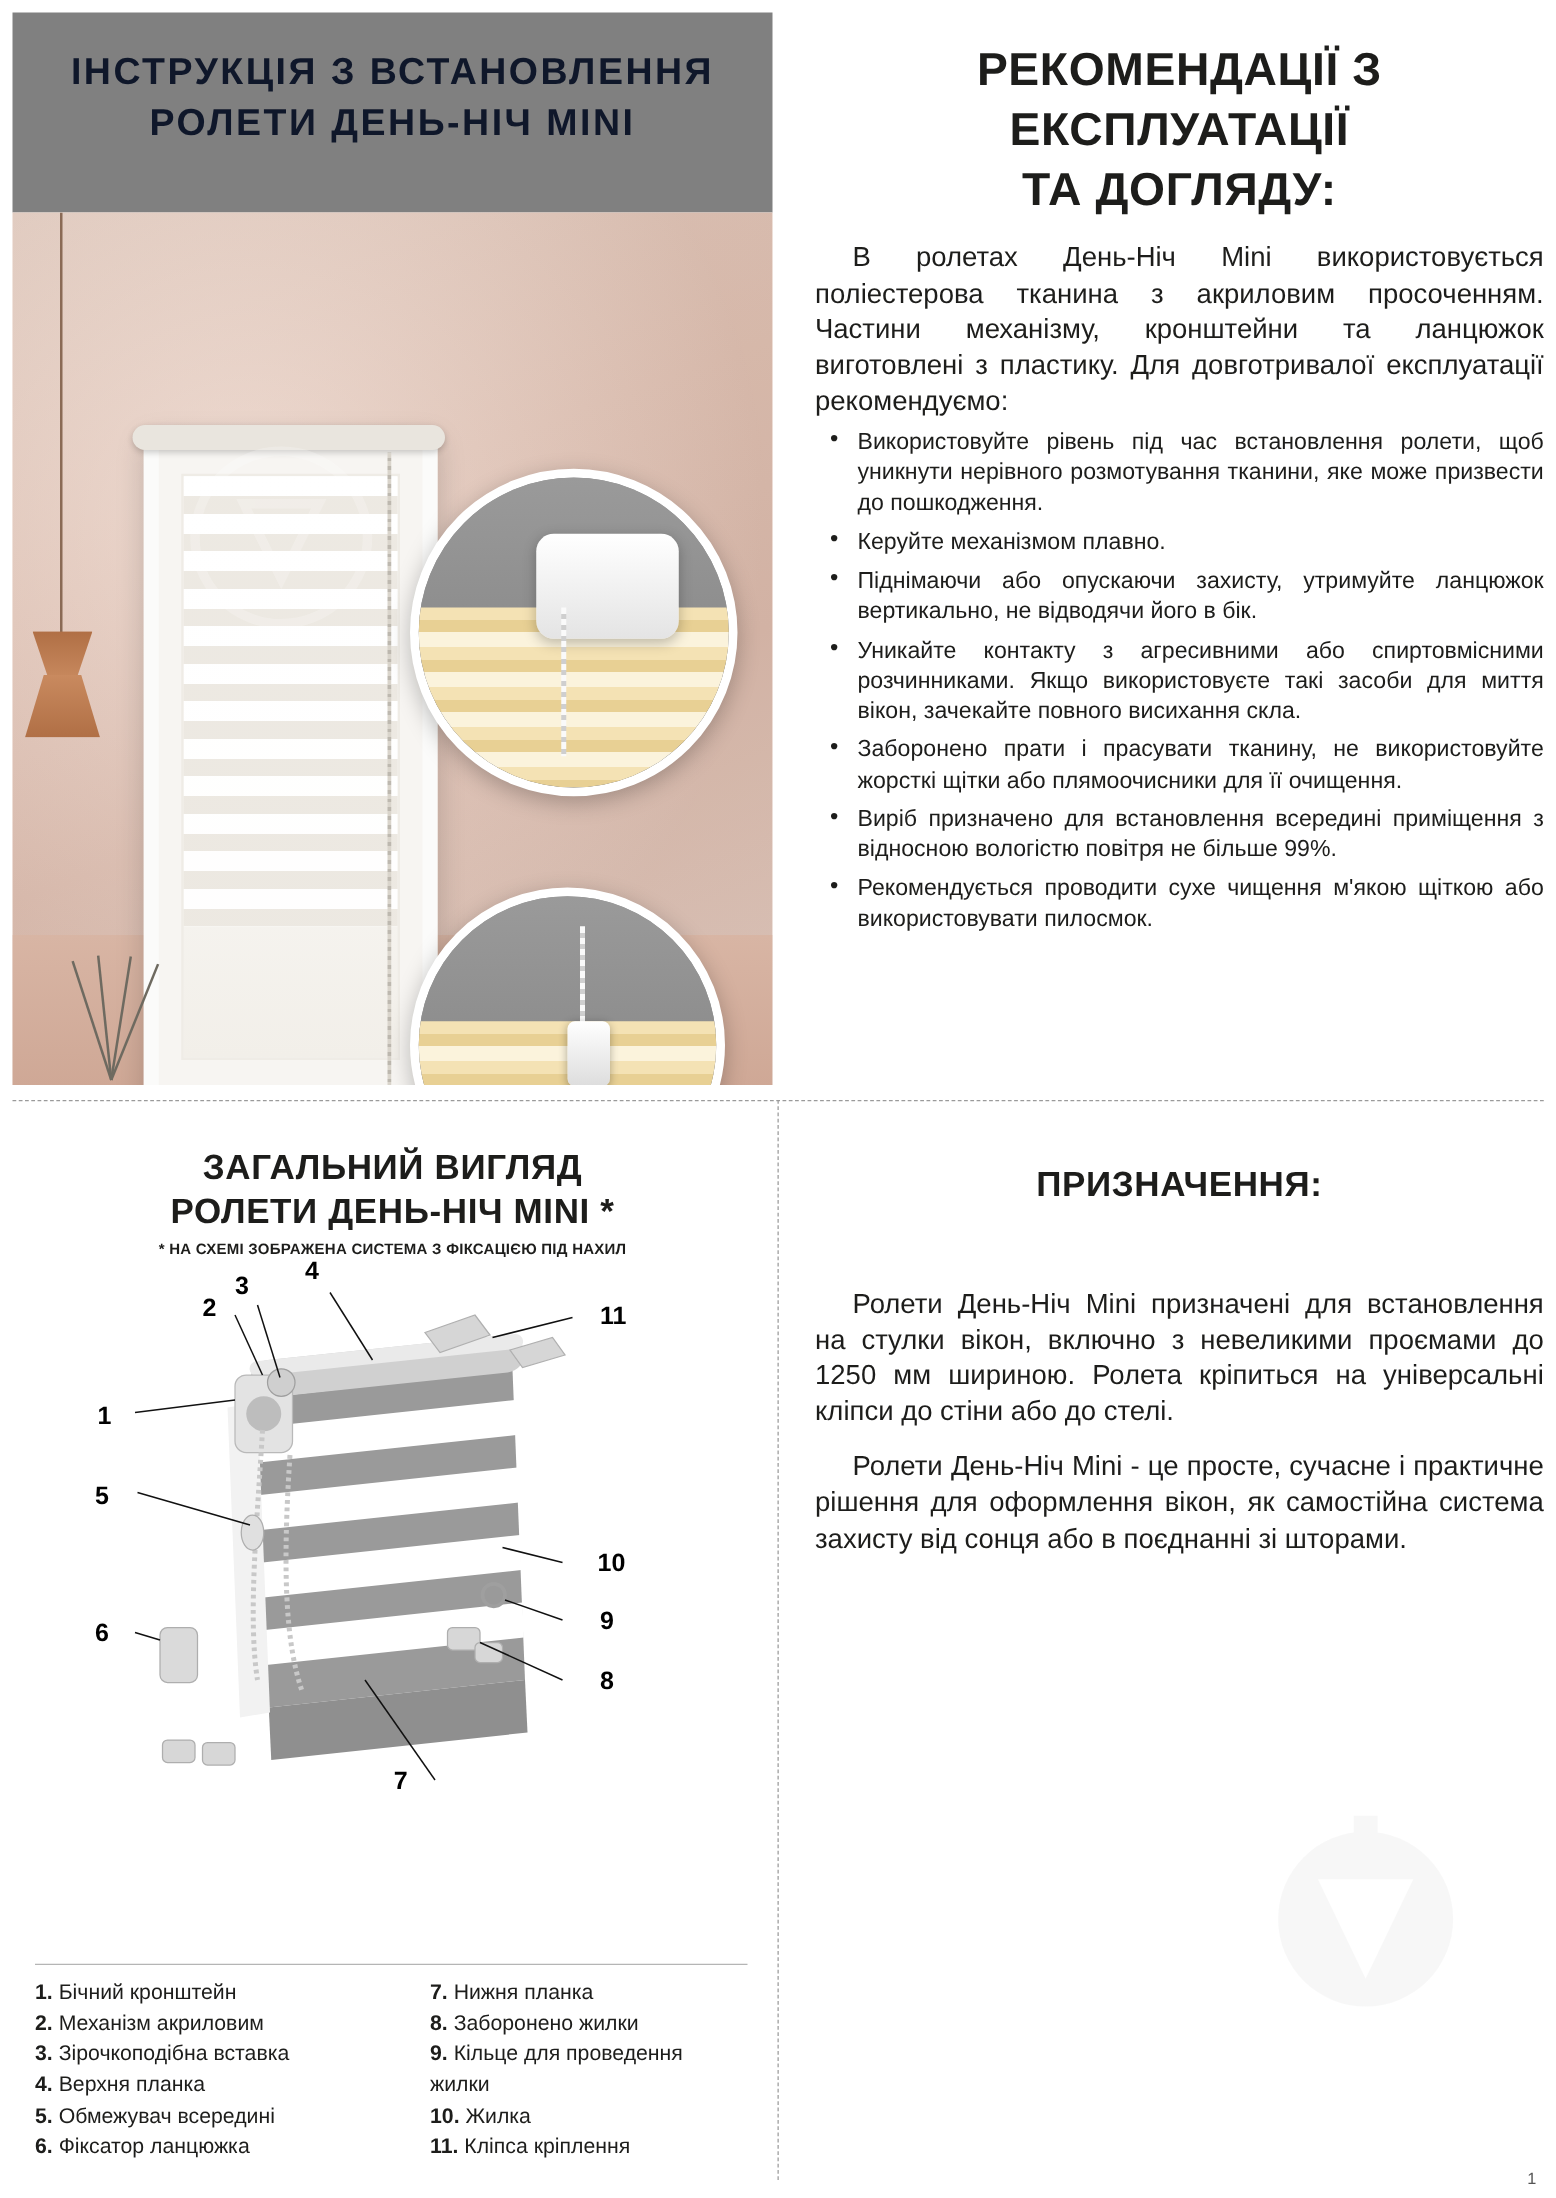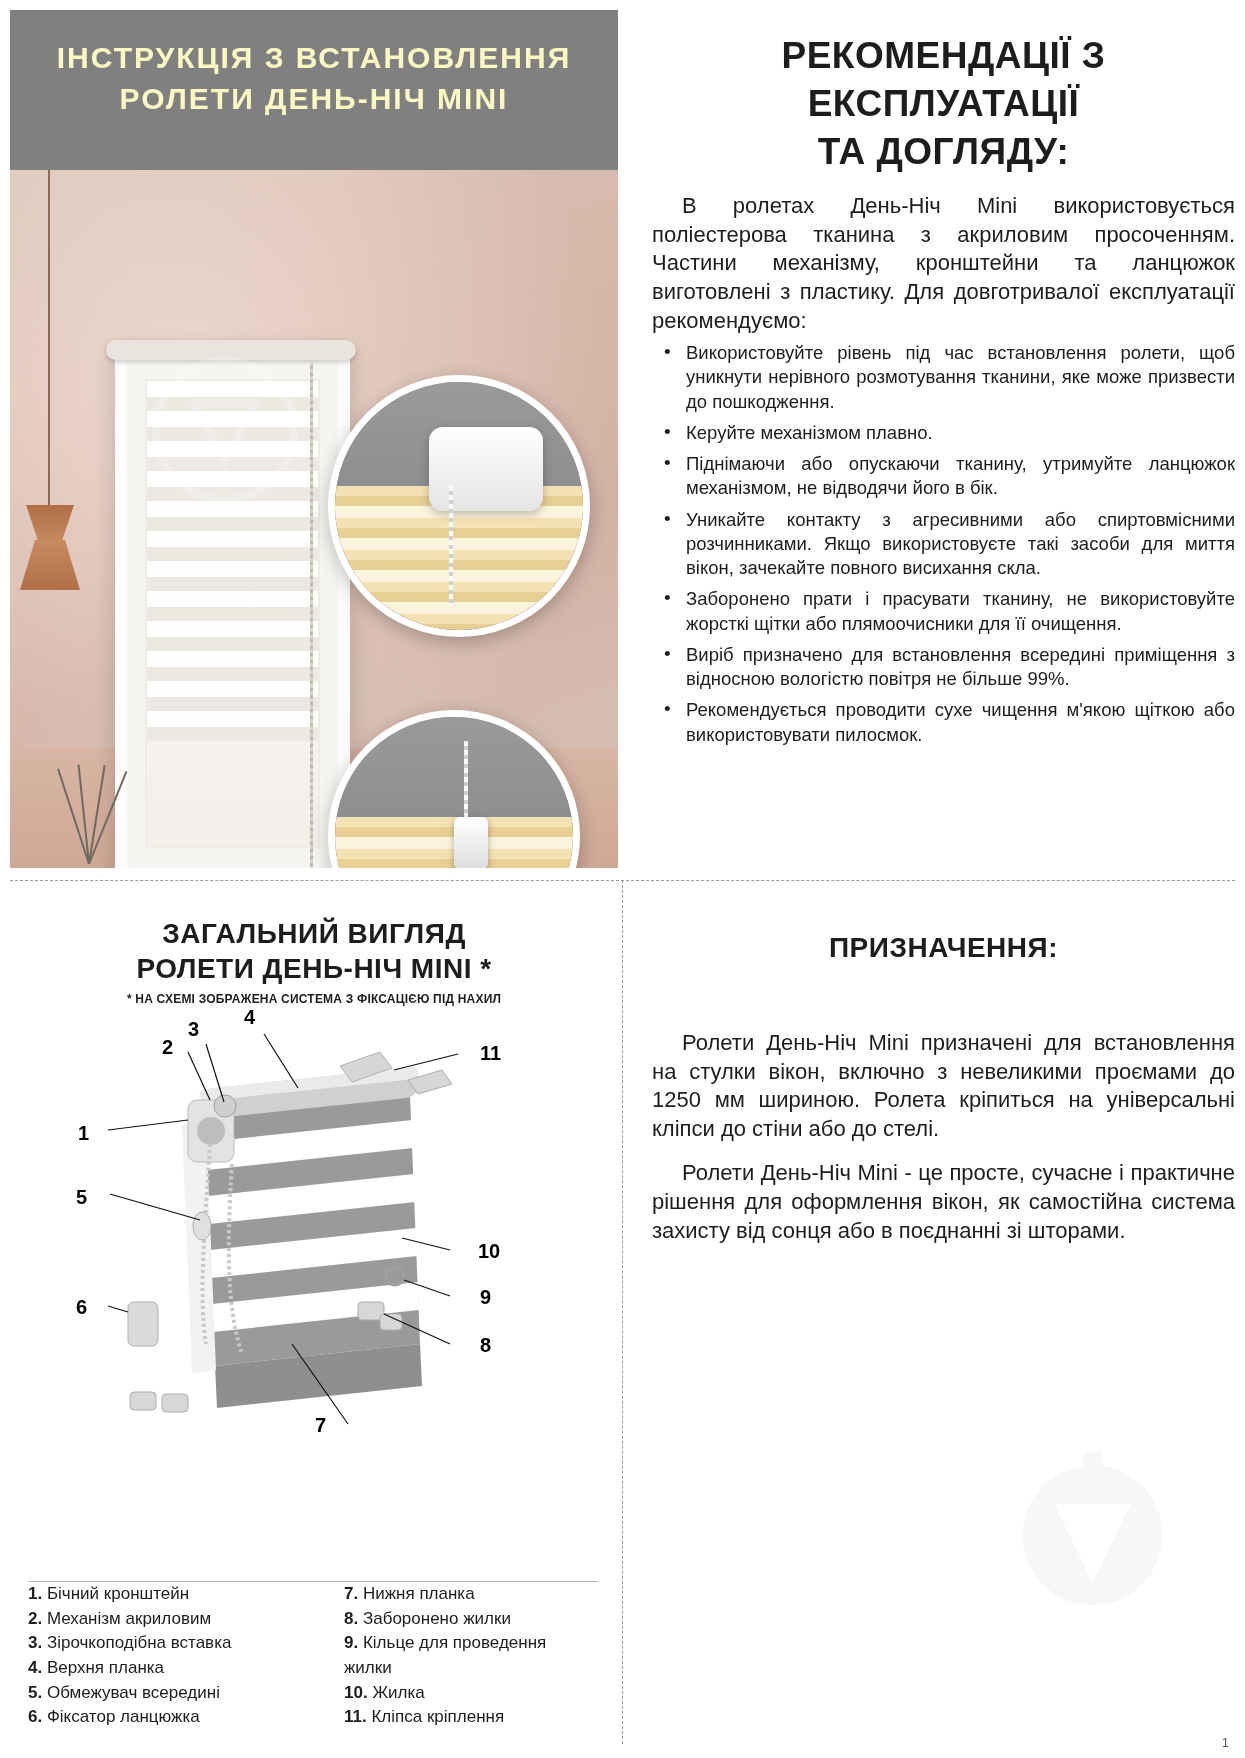--- a/index.html
+++ b/index.html
@@ -29,21 +29,21 @@
   }
   .col-right{
     flex:1;
     padding-left:34px;
     box-sizing:border-box;
   }
 
   
   .band{
     background:#808080;
-    color:#fef9c3;
+    color:#0f172a;
     text-align:center;
     padding:28px 10px 26px 10px;
     box-sizing:border-box;
     height:160px;
   }
   .band h1{
     margin:0;
     font-size:30px;
     font-weight:700;
     letter-spacing:2px;
@@ -234,20 +234,21 @@
   }
   .num{
     position:absolute;
     font-size:20px;font-weight:700;color:#000;
   }
 
   
   .legend{
     position:absolute;left:18px;bottom:14px;width:570px;
     border-top:1px solid #b5b5b5;
+    padding-top:10px;
     display:flex;gap:26px;align-items:flex-end;
   }
   .legend ol{
     margin:0;padding:0;list-style:none;font-size:17px;line-height:1.45;
   }
   .legend li span.n{font-weight:700;}
   .legend .c1{width:290px;}
   .legend .c2{width:250px;}
 
   .pnum{
@@ -318,21 +319,21 @@
 
     <div class="col-right">
       <div class="rtitle">
         <span>РЕКОМЕНДАЦІЇ З ЕКСПЛУАТАЦІЇ</span><br>
         <span>ТА ДОГЛЯДУ:</span>
       </div>
       <p class="para">В ролетах День-Ніч Mini використовується поліестерова тканина з акриловим просоченням. Частини механізму, кронштейни та ланцюжок виготовлені з пластику. Для довготривалої експлуатації рекомендуємо:</p>
       <ul class="bullets">
         <li>Використовуйте рівень під час встановлення ролети, щоб уникнути нерівного розмотування тканини, яке може призвести до пошкодження.</li>
         <li>Керуйте механізмом плавно.</li>
-        <li>Піднімаючи або опускаючи тканину, утримуйте ланцюжок механізмом, не відводячи його в бік.</li>
+        <li>Піднімаючи або опускаючи захисту, утримуйте ланцюжок вертикально, не відводячи його в бік.</li>
         <li>Уникайте контакту з агресивними або спиртовмісними розчинниками. Якщо використовуєте такі засоби для миття вікон, зачекайте повного висихання скла.</li>
         <li>Заборонено прати і прасувати тканину, не використовуйте жорсткі щітки або плямоочисники для її очищення.</li>
         <li>Виріб призначено для встановлення всередині приміщення з відносною вологістю повітря не більше 99%.</li>
         <li>Рекомендується проводити сухе чищення м'якою щіткою або використовувати пилосмок.</li>
       </ul>
     </div>
   </div>
 
   <div class="hdiv"></div>
   <div class="vdiv"></div>

